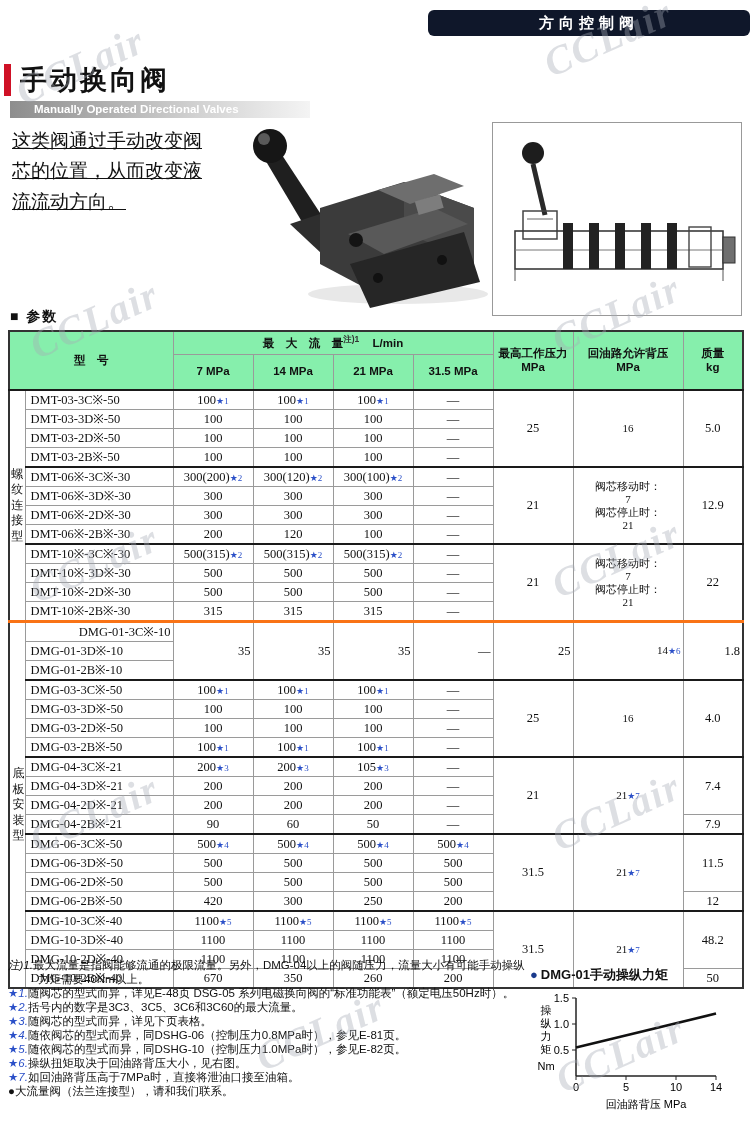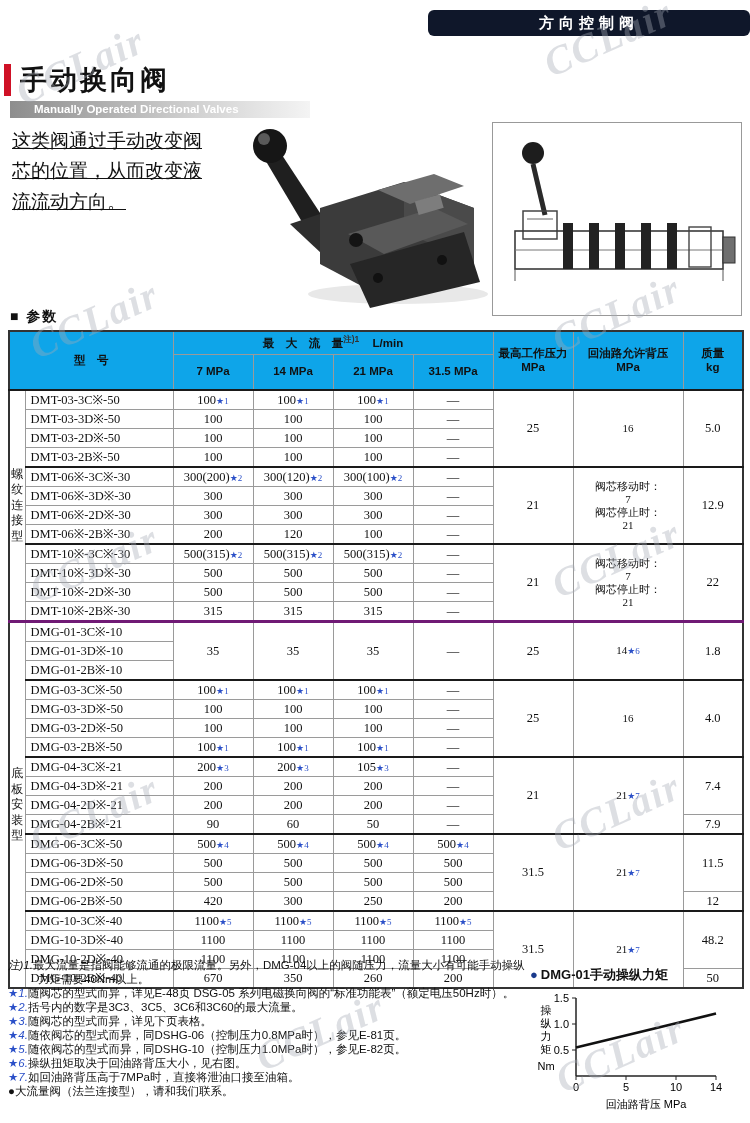--- a/index.html
+++ b/index.html
@@ -26,32 +26,32 @@
   .photo{position:absolute;left:228px;top:112px;width:262px;height:200px;}
   .drawbox{position:absolute;left:492px;top:122px;width:248px;height:192px;border:1px solid #999;background:#fff;}
   
   .params{position:absolute;left:10px;top:308px;font-size:14px;font-weight:bold;letter-spacing:2px;text-align:center;}
   
   .ptable{
     position:absolute;left:8px;top:330px;width:734px;border-collapse:collapse;table-layout:fixed;
     font-size:11.5px;border:2px solid #333;
   }
   .ptable th,.ptable td{border:1px solid #9a9a9a;padding:0 2px;text-align:center;height:18px;line-height:1.15;}
-  .ptable thead th{background:#0ea5e9;font-weight:bold;}
+  .ptable thead th{background:#86efac;font-weight:bold;}
   .ptable thead tr:nth-child(1) th{height:22px;}
   .ptable thead tr:nth-child(2) th{height:34px;}
   .ml{white-space:pre-line;margin-top:26px;}
   .fn{font-size:8.5px;color:#333;}
   td.mod{text-align:left;padding-left:5px;font-family:"Liberation Serif",serif;font-size:12.5px;white-space:nowrap;}
   td.num{font-family:"Liberation Serif",serif;font-size:12.5px;}
   td.bp{font-size:11px;line-height:13px;}
   td.vlab{width:16px;padding:0;word-break:break-all;font-size:12px;line-height:1.3;font-weight:normal;}
   .star{color:#2b50c8;font-size:9px;}
   tr.gs td{border-top:2px solid #1a1a1a;}
-  tr.hv td{border-top:3px solid #701a75;}
+  tr.hv td{border-top:3px solid #f97316;text-align:right;}
   
   .notes{position:absolute;left:8px;top:958px;width:518px;font-size:11.5px;line-height:14px;}
   .note{padding-left:30px;text-indent:-30px;}
   .note .mk{color:#111;font-style:italic;}
   .note .mk.blue{color:#2b50c8;}
   
   .chart-title{position:absolute;left:530px;top:966px;font-size:13px;font-weight:bold;}
   .chart-title .bullet{color:#1a3a8c;margin-right:3px;}
   .chart{position:absolute;left:532px;top:986px;}
   

